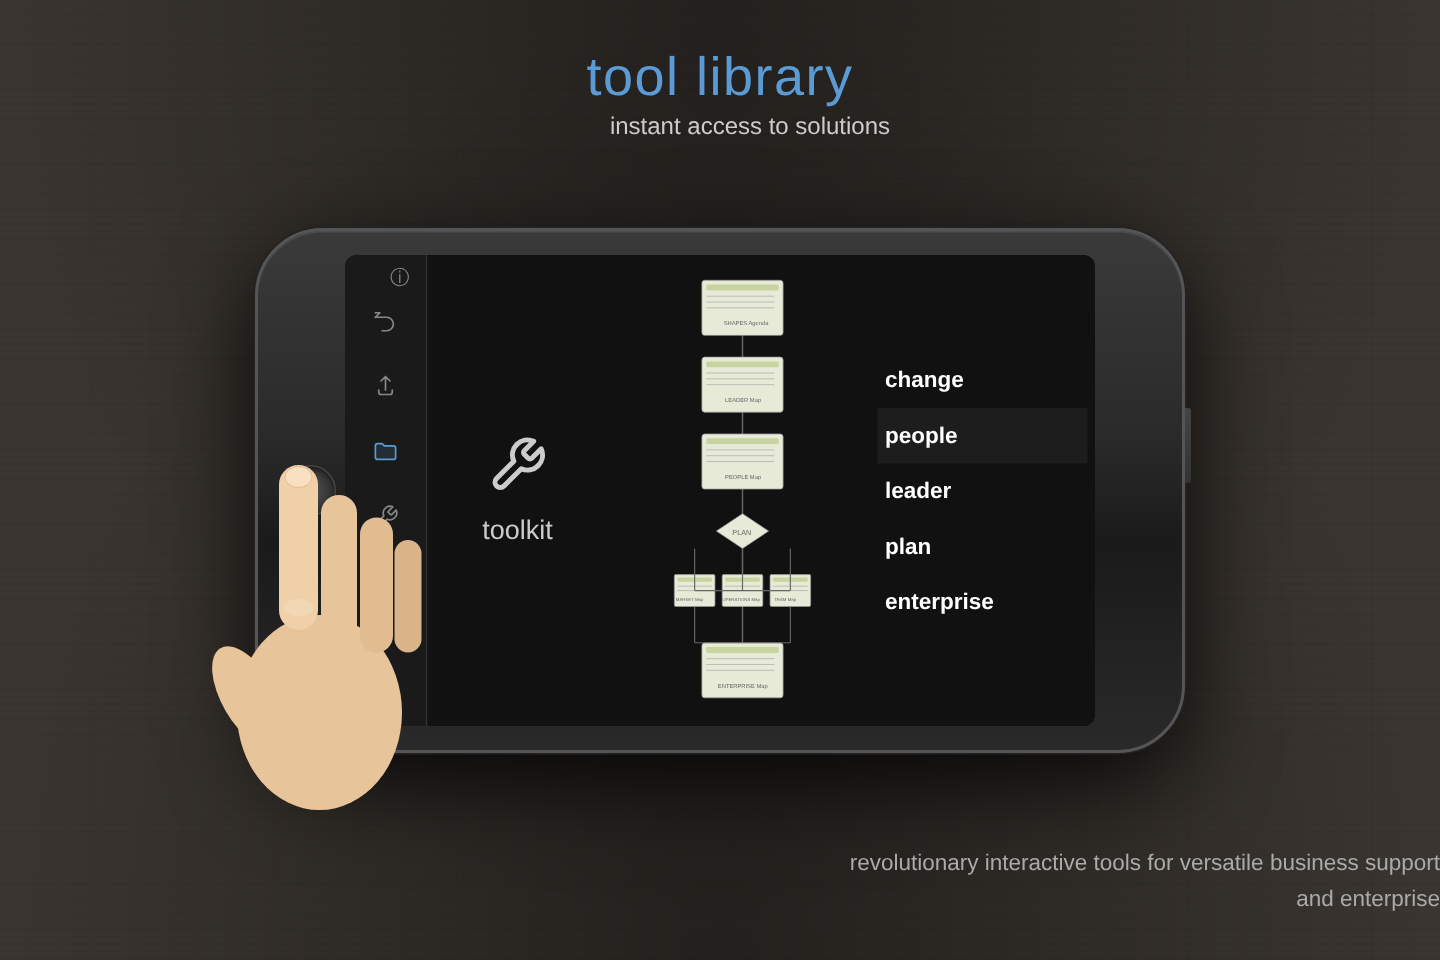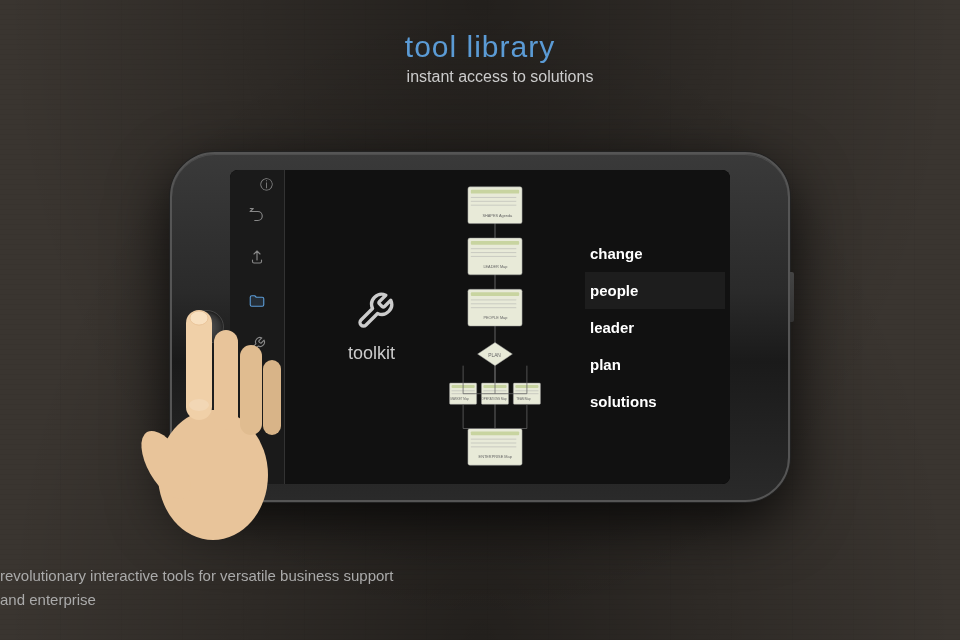--- a/index.html
+++ b/index.html
@@ -47,40 +47,40 @@
     
     .header {
       position: absolute;
       top: 30px;
       left: 0; right: 0;
       text-align: center;
       z-index: 10;
     }
 
     .header-title {
-      font-size: 30px;
+      font-size: 36px;
       font-weight: 300;
       color: #5b9bd5;
       letter-spacing: 1px;
     }
 
     .header-subtitle {
       font-size: 16px;
       color: #cccccc;
       margin-top: 4px;
       font-weight: 300;
       padding-left: 40px;
     }
 
     
     .footer {
       position: absolute;
       bottom: 28px;
       left: 0; right: 0;
-      text-align: left;
+      text-align: right;
       z-index: 10;
     }
 
     .footer-text {
       font-size: 15px;
       color: #aaaaaa;
       font-weight: 300;
       line-height: 1.6;
     }
 
@@ -187,21 +187,21 @@
       background: #111;
       display: flex;
       position: relative;
     }
 
     
     .toolkit-area {
       width: 120px;
       display: flex;
       flex-direction: column;
-      align-items: flex-end;
+      align-items: center;
       justify-content: center;
       padding: 10px;
     }
 
     .toolkit-icon {
       color: #ccc;
       margin-bottom: 8px;
     }
 
     .toolkit-icon svg {
@@ -406,21 +406,21 @@
             <line x1="17" y1="255" x2="50" y2="255" stroke="#666" stroke-width="0.8"></line>
             <line x1="83" y1="255" x2="50" y2="255" stroke="#666" stroke-width="0.8"></line>
           </svg>
         </div>
 
         <div class="menu-items" id="menu-list">
         <div class="menu-item">change</div>
             <div class="menu-item active">people</div>
             <div class="menu-item">leader</div>
             <div class="menu-item">plan</div>
-            <div class="menu-item">solutions</div>
+            <div class="menu-item">enterprise</div>
           </div>
 
       </div>
     </div>
 
   </div>
 </div>
 
 <div style="position:absolute; bottom: 100px; left: 118px; z-index: 30; width:180px; height:260px; transform: rotate(0deg);">
   <svg viewBox="0 0 180 260" width="180" height="260">

